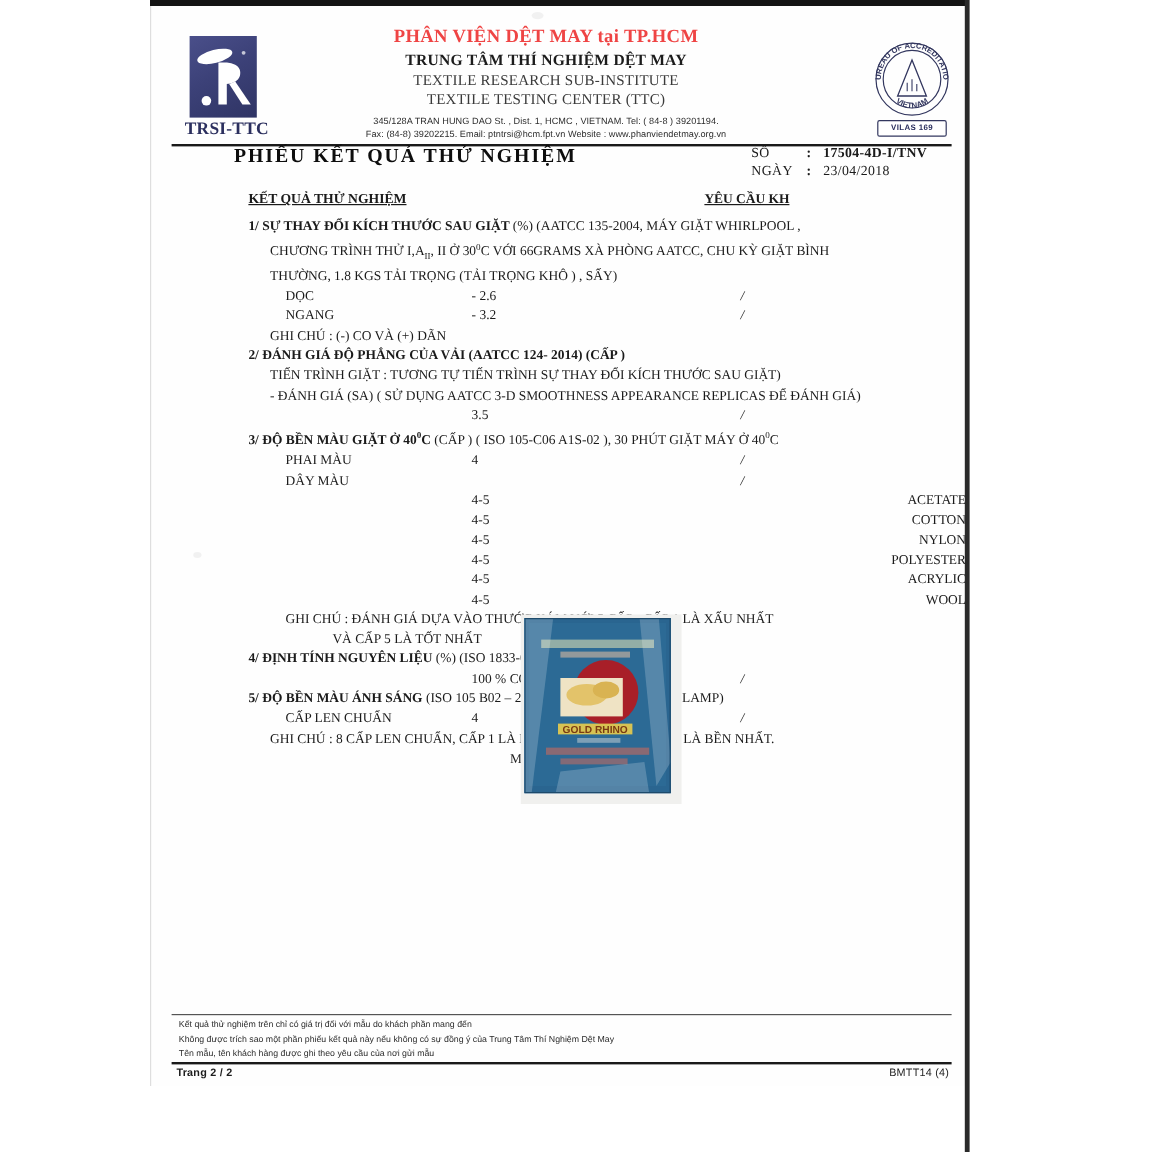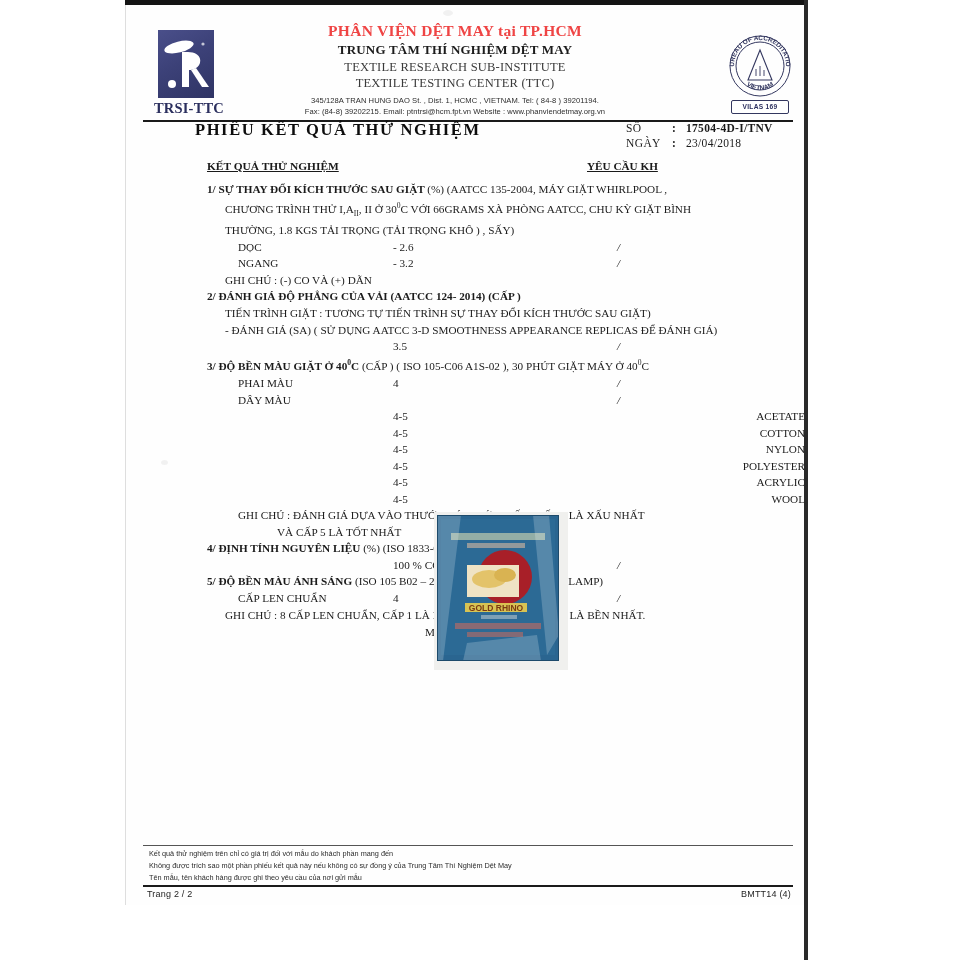--- a/index.html
+++ b/index.html
@@ -101,21 +101,21 @@
   .foot-rule{width:100%;height:1px;background:#555;}
   .foot-notes{
     font-family:"Liberation Sans", sans-serif;
     font-size:7.3px;line-height:1.62;color:#2b2b2b;padding:2px 0 1px 6px;
   }
   .foot-rule2{width:100%;height:2px;background:#1a1a1a;margin-top:1px;}
   .foot-bot{
     position:relative;height:16px;
     font-family:"Liberation Sans", sans-serif;font-size:9px;color:#1d1d1d;padding-top:2px;
   }
-  .foot-bot .pg{position:absolute;left:4px;font-weight:normal;letter-spacing:.2px;}
+  .foot-bot .pg{position:absolute;left:4px;font-weight:bold;letter-spacing:.2px;}
   .foot-bot .code{position:absolute;right:2px;letter-spacing:.2px;}
   .smudge{position:absolute;background:rgba(0,0,0,.05);border-radius:50%;}
 </style>
 </head>
 <body>
 
 <div id="page">
   <div class="faint-left"></div>
 
   <div class="hdr">

